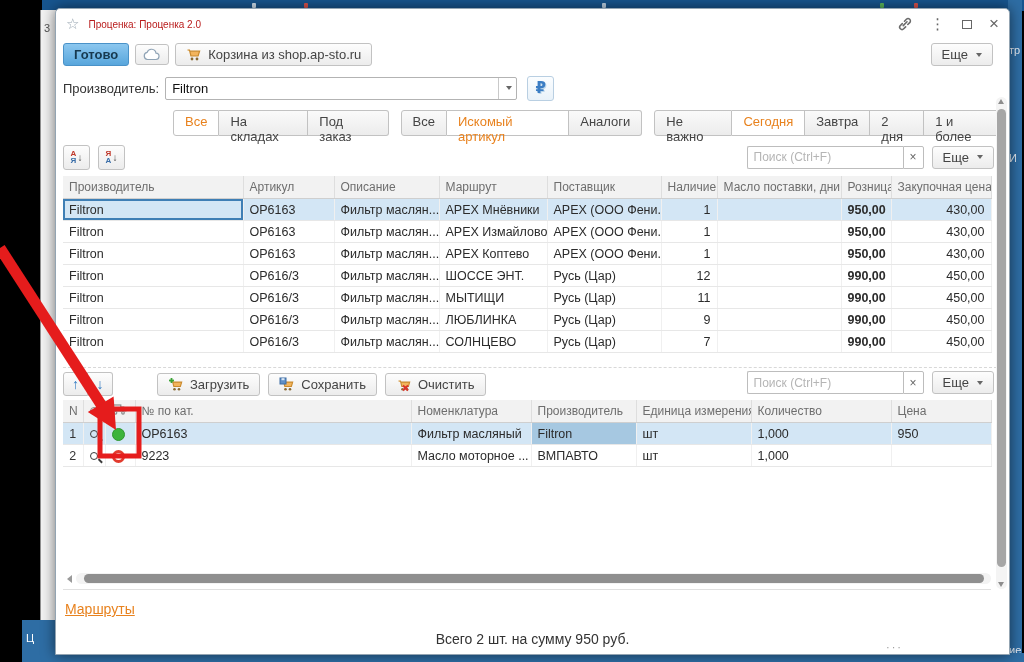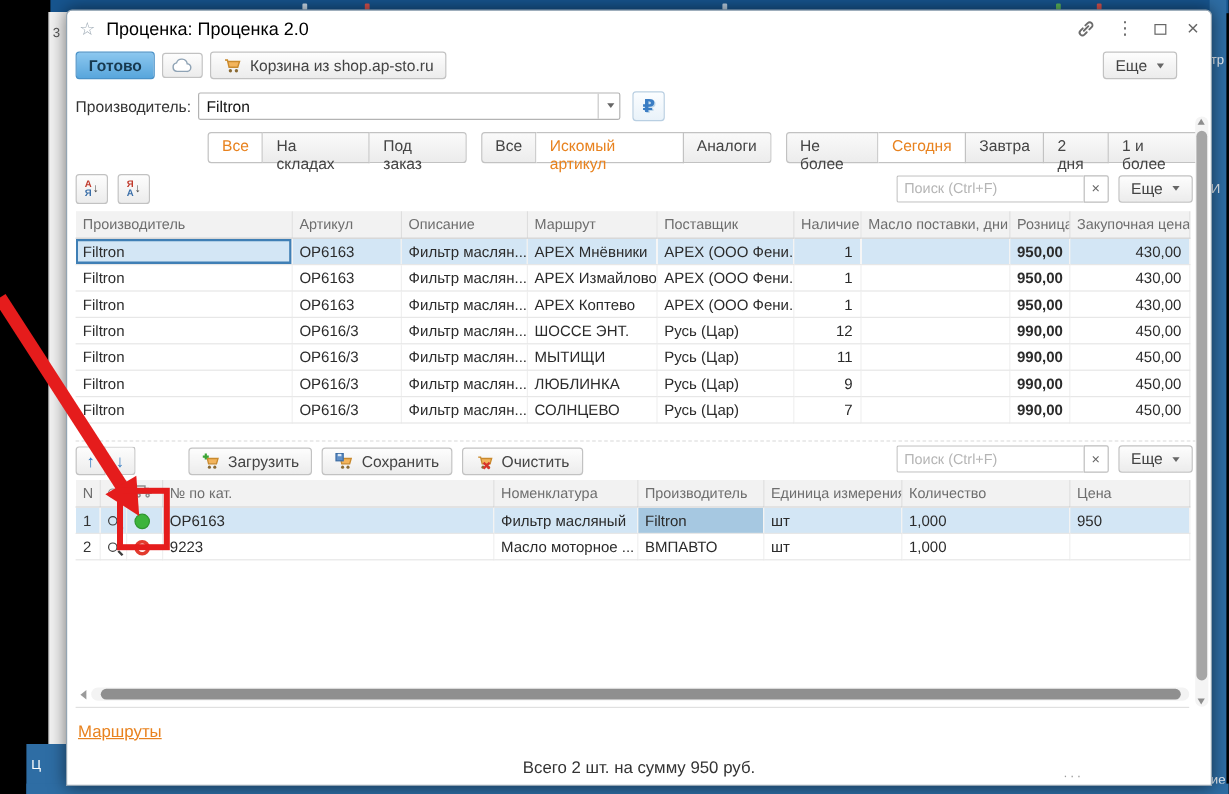--- a/index.html
+++ b/index.html
@@ -16,34 +16,34 @@
   .bg-bottomstrip { position:absolute; left:22px; top:653px; right:0; height:9px; background:#2e6da4; }
   .bg-bl-patch { position:absolute; left:22px; top:620px; width:34px; height:42px; background:#2e6da4; color:#fff; font-size:11px; padding:12px 0 0 4px; }
 
   
   .window { position:absolute; left:55px; top:8px; width:955px; height:647px; background:#fff;
             border:1px solid #93a4b2; border-radius:5px 5px 0 0; box-shadow:0 0 14px rgba(0,0,0,.55); }
 
   
   .titlebar { position:absolute; left:0; top:0; right:0; height:30px; display:flex; align-items:center; padding:0 10px; }
   .star { color:#9aa7b2; font-size:15px; margin-right:9px; }
-  .title { font-size:15px; color:#000000; }
+  .title { font-size:10px; color:#b91c1c; }
   .tb-icons { margin-left:auto; display:flex; align-items:center; gap:17px; color:#666; }
   .icon-link svg { display:block; }
   .kebab { font-size:15px; color:#666; letter-spacing:0; line-height:10px; }
   .maxbox { width:10px; height:9px; border:1.5px solid #666; }
   .closex { font-size:17px; color:#666; line-height:12px; }
 
   
   .btn { display:inline-flex; align-items:center; gap:6px; background:linear-gradient(#fdfdfd,#ececec);
          border:1px solid #c2c2c2; border-radius:3px; padding:3px 10px; font-size:13px; color:#444; cursor:default; }
   .btn-primary { background:linear-gradient(#8cc7ef,#58a6dc); border-color:#4a92c8; color:#17394f; font-weight:bold; }
   .caret { width:0; height:0; border-left:3.5px solid transparent; border-right:3.5px solid transparent; border-top:4px solid #666; margin-left:2px; }
 
-  .toolbar { position:absolute; left:7px; top:32px; right:19px; height:27px; display:flex; align-items:center; gap:6px; }
+  .toolbar { position:absolute; left:7px; top:32px; right:7px; height:27px; display:flex; align-items:center; gap:6px; }
   .more-right { position:absolute; right:9px; }
 
   
   .mfr-row { position:absolute; left:7px; top:66px; right:7px; height:26px; display:flex; align-items:center; }
   .mfr-label { font-size:13px; color:#333; margin-right:6px; }
   .combo { display:flex; align-items:center; width:352px; height:23px; border:1px solid #b3b3b3; border-radius:2px; background:#fff; }
   .combo-text { flex:1; padding:0 6px; font-size:13px; color:#111; }
   .combo-dd { width:18px; height:21px; border-left:1px solid #c9c9c9; display:flex; align-items:center; justify-content:center; }
   .ruble-btn { margin-left:10px; width:27px; height:25px; border:1px solid #b9cfe2; border-radius:3px;
                background:linear-gradient(#fbfdff,#e9f2f9); display:flex; align-items:center; justify-content:center;
@@ -203,21 +203,21 @@
         <span class="seg active">Все</span>
         <span class="seg">На складах</span>
         <span class="seg">Под заказ</span>
       </span>
       <span class="seg-group">
         <span class="seg">Все</span>
         <span class="seg active">Искомый артикул</span>
         <span class="seg">Аналоги</span>
       </span>
       <span class="seg-group">
-        <span class="seg">Не более</span>
+        <span class="seg">Не важно</span>
         <span class="seg active">Сегодня</span>
         <span class="seg">Завтра</span>
         <span class="seg">2 дня</span>
         <span class="seg">1 и более</span>
       </span>
     </div>
 
     <div class="tools-row">
       <span class="sort-btn">
         <span class="sort-letters">

